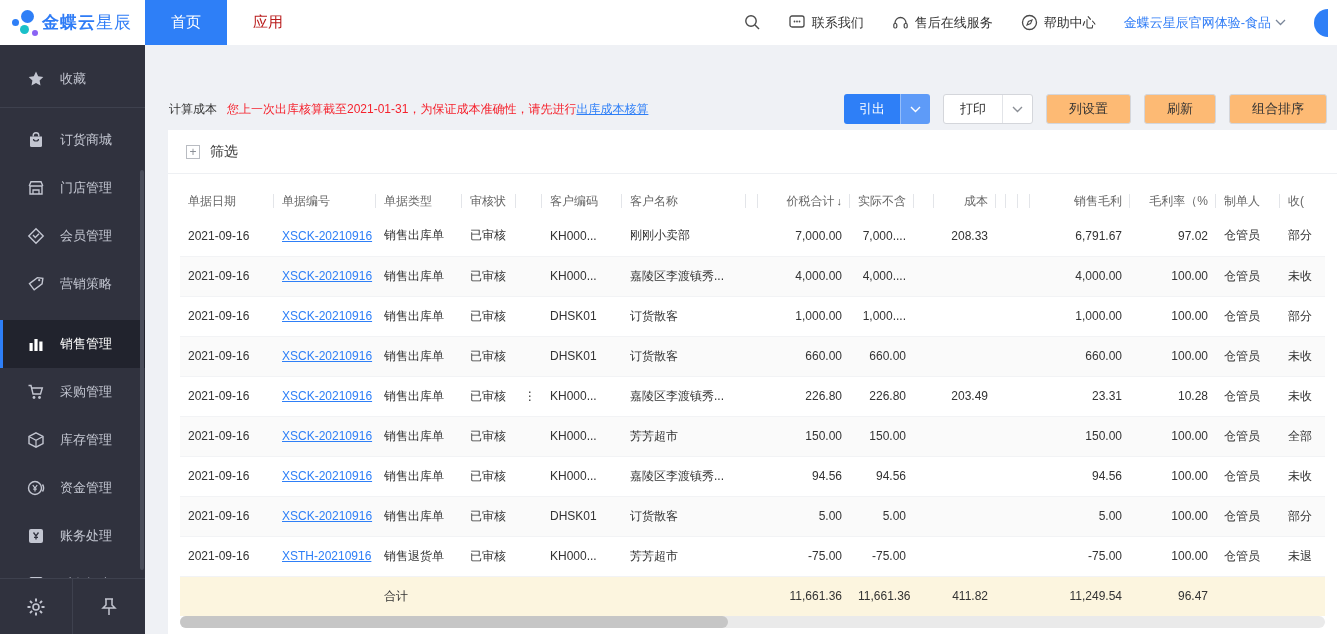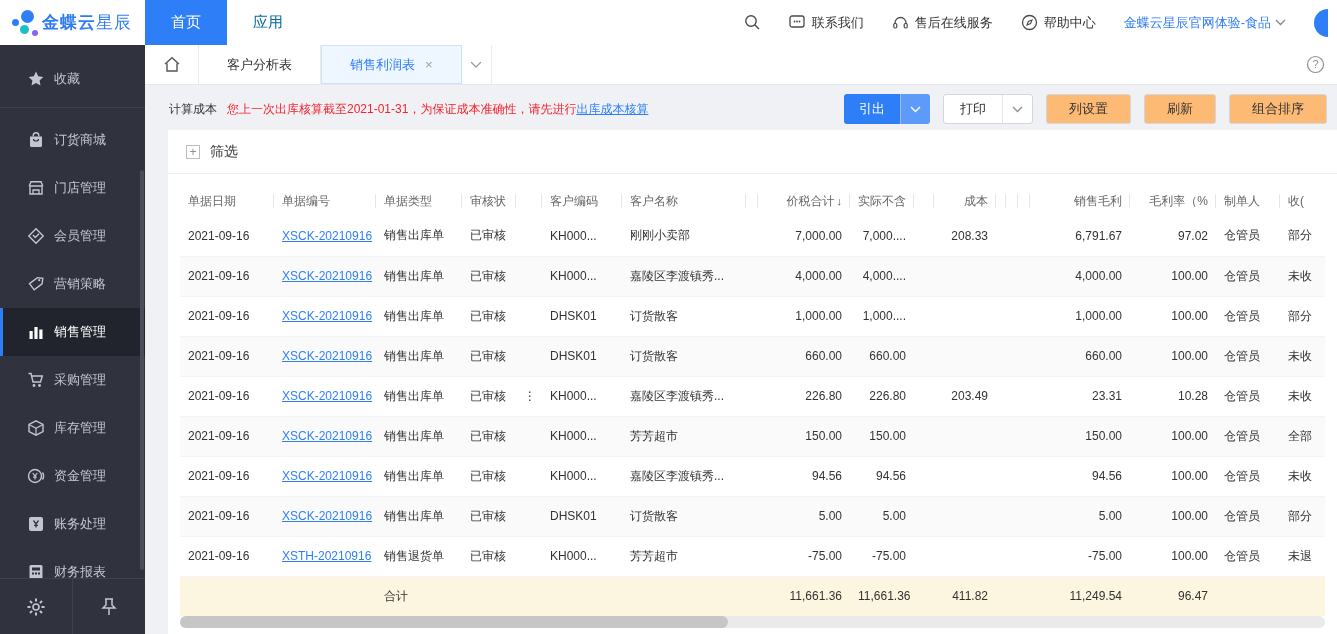--- a/index.html
+++ b/index.html
@@ -11,35 +11,35 @@
   .topnav { position:absolute; left:0; top:0; width:1337px; height:45px; background:#fff; display:flex; align-items:stretch; z-index:5; }
   .logo { width:145px; display:flex; align-items:center; padding-left:12px; }
   .logo-dots { position:relative; width:30px; height:30px; flex:none; }
   .logo-dots i { position:absolute; border-radius:50%; }
   .ld-a { width:7px; height:7px; left:0; top:11px; background:#2e7ff7; }
   .ld-b { width:13px; height:13px; left:9px; top:2px; background:#2e7ff7; }
   .ld-c { width:9px; height:9px; left:8px; top:17px; background:#19c0c9; }
   .ld-d { width:6px; height:6px; left:20px; top:22px; background:#8a63f4; }
   .logo-text { color:#2f7cf6; font-size:17px; letter-spacing:1px; white-space:nowrap; }
   .logo-text b { font-weight:bold; }
-  .nav-item { height:45px; padding:0 26px; display:flex; align-items:center; font-size:15px; color:#0369a1; cursor:pointer; }
+  .nav-item { height:45px; padding:0 26px; display:flex; align-items:center; font-size:15px; color:#b91c1c; cursor:pointer; }
   .nav-item.active { background:#2e7ff7; color:#fff; }
   .topnav-right { margin-left:auto; display:flex; align-items:center; gap:28px; padding-right:9px; }
   .tr-item { display:flex; align-items:center; gap:6px; font-size:13px; color:#333; white-space:nowrap; }
   .tr-item svg { display:block; }
   .account { color:#2f7cf6; font-size:13px; display:flex; align-items:center; gap:4px; }
   .avatar-clip { width:14px; height:28px; overflow:hidden; position:relative; }
   .avatar-clip i { position:absolute; left:0; top:0; width:28px; height:28px; border-radius:50%; background:#2e7ff7; display:block; }
 
   
   .sidebar { position:absolute; left:0; top:45px; width:145px; height:589px; background:#30323e; overflow:hidden; }
-  .side-item { height:48px; display:flex; align-items:center; padding-left:27px; gap:9px; color:#c3c6d1; font-size:13px; cursor:pointer; position:relative; }
+  .side-item { height:48px; display:flex; align-items:center; padding-left:27px; gap:15px; color:#c3c6d1; font-size:13px; cursor:pointer; position:relative; }
   .side-item.fav { height:52px; }
   .side-item svg { display:block; flex:none; }
-  .side-item.active { background:#21232d; color:#fff; }
+  .side-item.active { background:#21232d; color:#fff;margin-top:12px; }
   .side-item.active::before { content:""; position:absolute; left:0; top:0; bottom:0; width:3px; background:#2e7ff7; }
   .side-div { height:1px; background:#3e414e; margin:2px 0 8px 0; }
   .side-scroll { position:absolute; right:1px; top:125px; width:4px; height:400px; background:#4a4d5a; border-radius:2px; }
   .side-bottom { position:absolute; left:0; bottom:0; width:145px; height:56px; border-top:1px solid #3e414e; background:#30323e; display:flex; }
   .sb-cell { flex:1; display:flex; align-items:center; justify-content:center; cursor:pointer; }
   .sb-cell + .sb-cell { border-left:1px solid #3e414e; }
 
   
   .content { position:absolute; left:145px; top:45px; width:1192px; height:589px; background:#eff1f5; }
 
@@ -253,46 +253,20 @@
         <svg width="18" height="20" viewBox="0 0 18 20">
             <path d="M5 2 h8 M6 2 v6 l-3 3 h12 l-3 -3 v-6" fill="none" stroke="#c3c6d1" stroke-width="1.5"></path>
             <line x1="9" y1="11" x2="9" y2="18" stroke="#c3c6d1" stroke-width="1.5"></line>
           </svg>
       </div>
     </div>
   </div>
 
   <div class="content">
 
-    <div class="tabstrip">
-      <div class="tab-home">
-        <svg width="18" height="17" viewBox="0 0 18 17">
-            <path d="M2 8 L9 1.8 16 8" fill="none" stroke="#555" stroke-width="1.4"></path>
-            <path d="M4 7.2 V15 h10 V7.2" fill="none" stroke="#555" stroke-width="1.4"></path>
-          </svg>
-      </div>
-      <div class="tab">
-        <span>客户分析表</span>
-      </div>
-      <div class="tab active">
-        <span>销售利润表</span>
-        <span class="close">×</span>
-      </div>
-      <div class="tab-dd">
-        <svg width="12" height="8" viewBox="0 0 12 8">
-            <polyline points="1,1 6,6 11,1" fill="none" stroke="#9aa0a8" stroke-width="1.4"></polyline>
-          </svg>
-      </div>
-      <div class="tab-help">
-        <svg width="19" height="19" viewBox="0 0 19 19">
-            <circle cx="9.5" cy="9.5" r="8" fill="none" stroke="#8b8f96" stroke-width="1.2"></circle>
-            <text x="9.5" y="13.2" text-anchor="middle" font-size="11" fill="#8b8f96" font-family="Liberation Sans,sans-serif">?</text>
-          </svg>
-      </div>
-    </div>
 
     <div class="notice">
       <span class="notice-prefix">计算成本</span>
       <span class="notice-msg">您上一次出库核算截至2021-01-31，为保证成本准确性，请先进行</span>
       <span class="notice-link">出库成本核算</span>
 
       <div class="toolbar">
         <span class="split blue">
           <span class="main">引出</span>
           <span class="dd">

